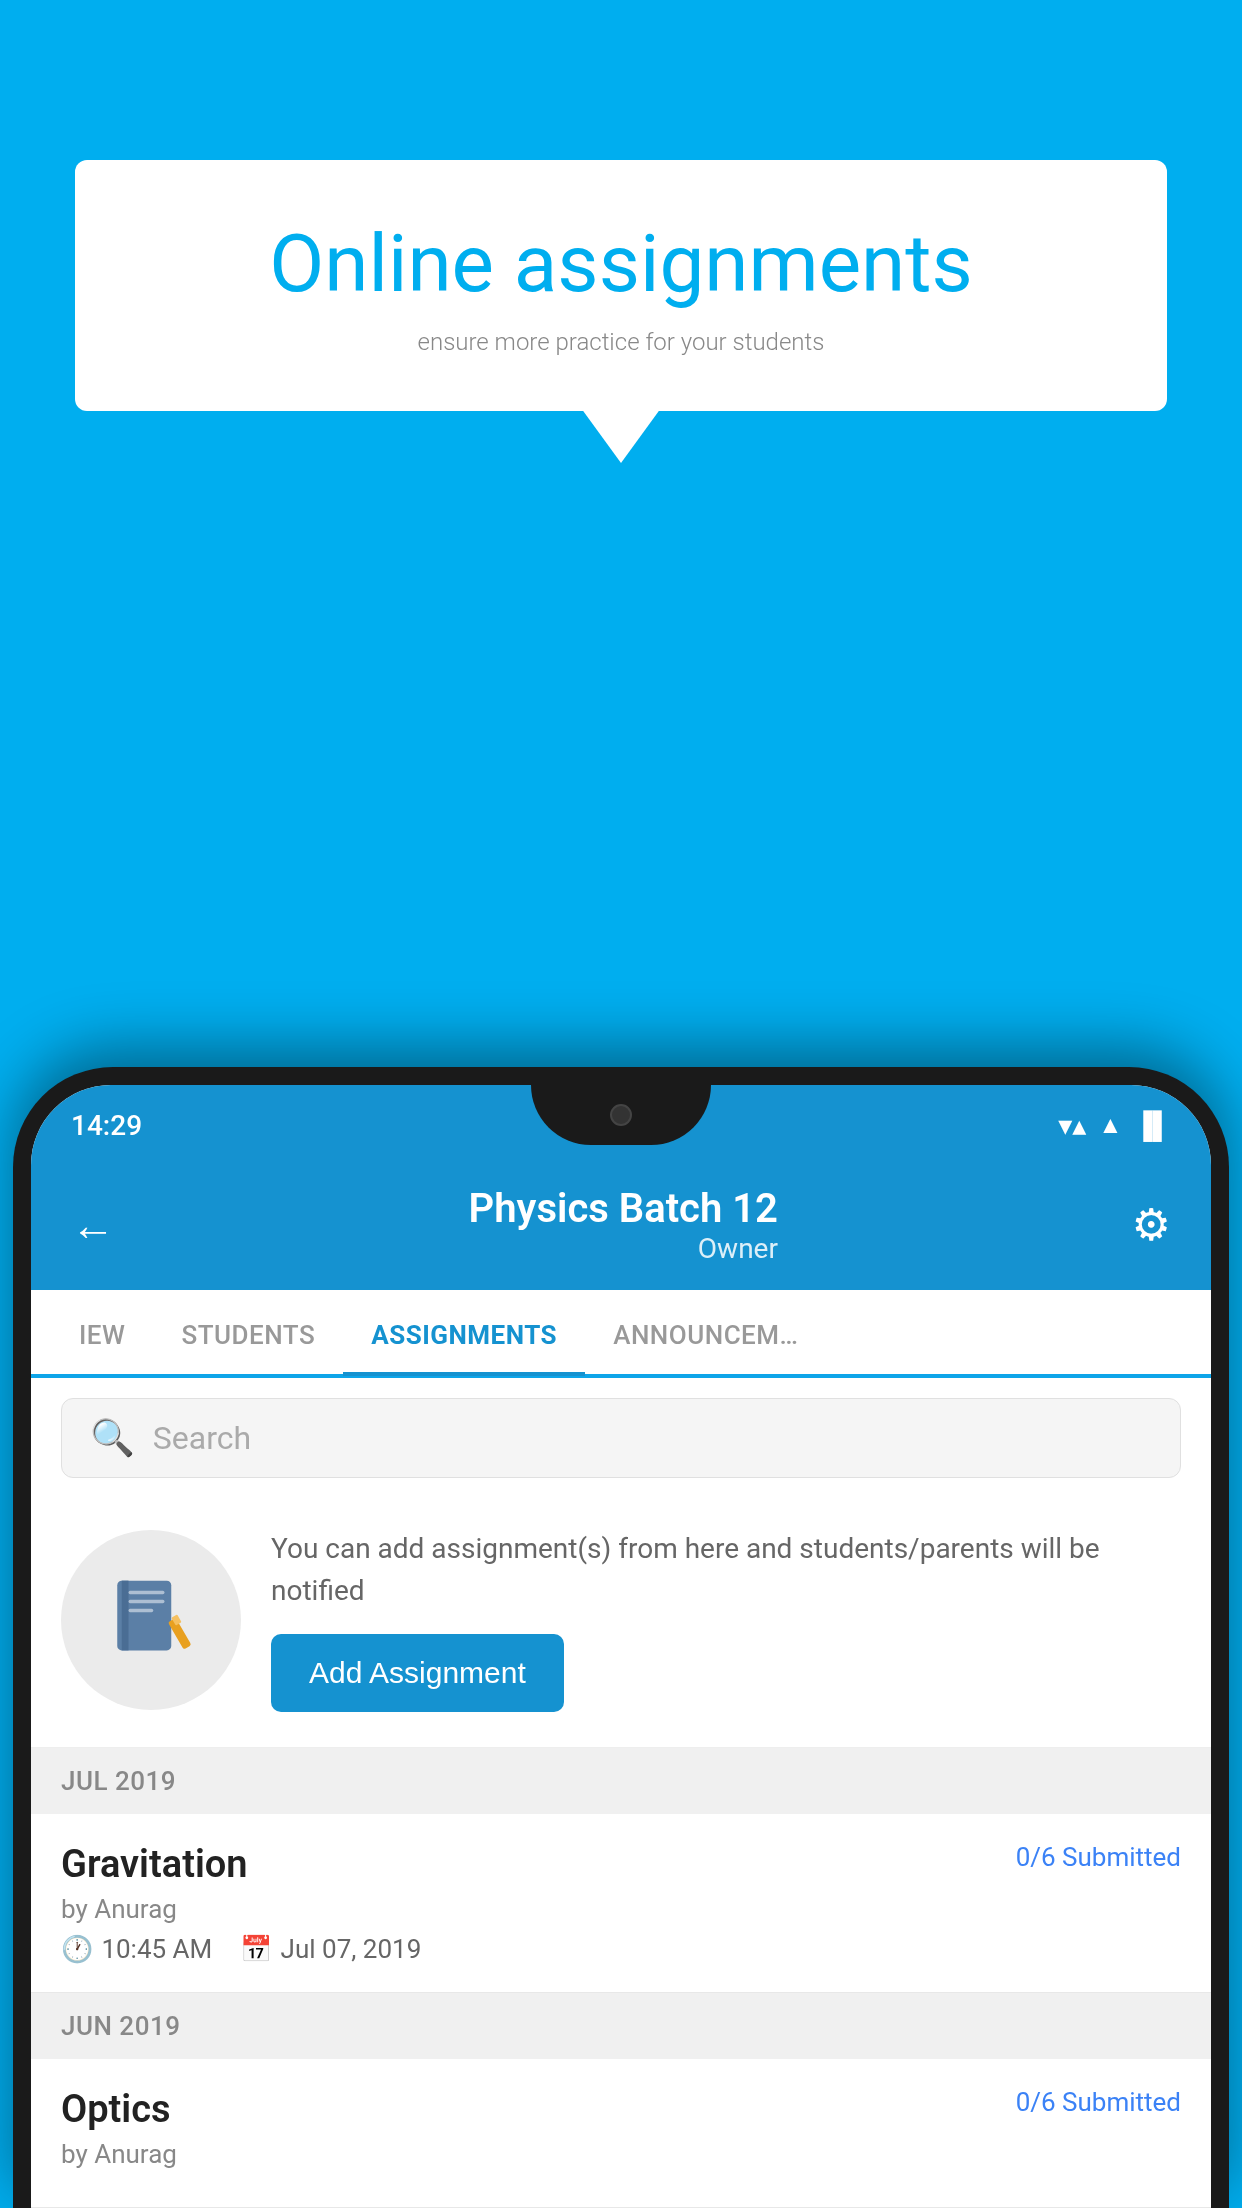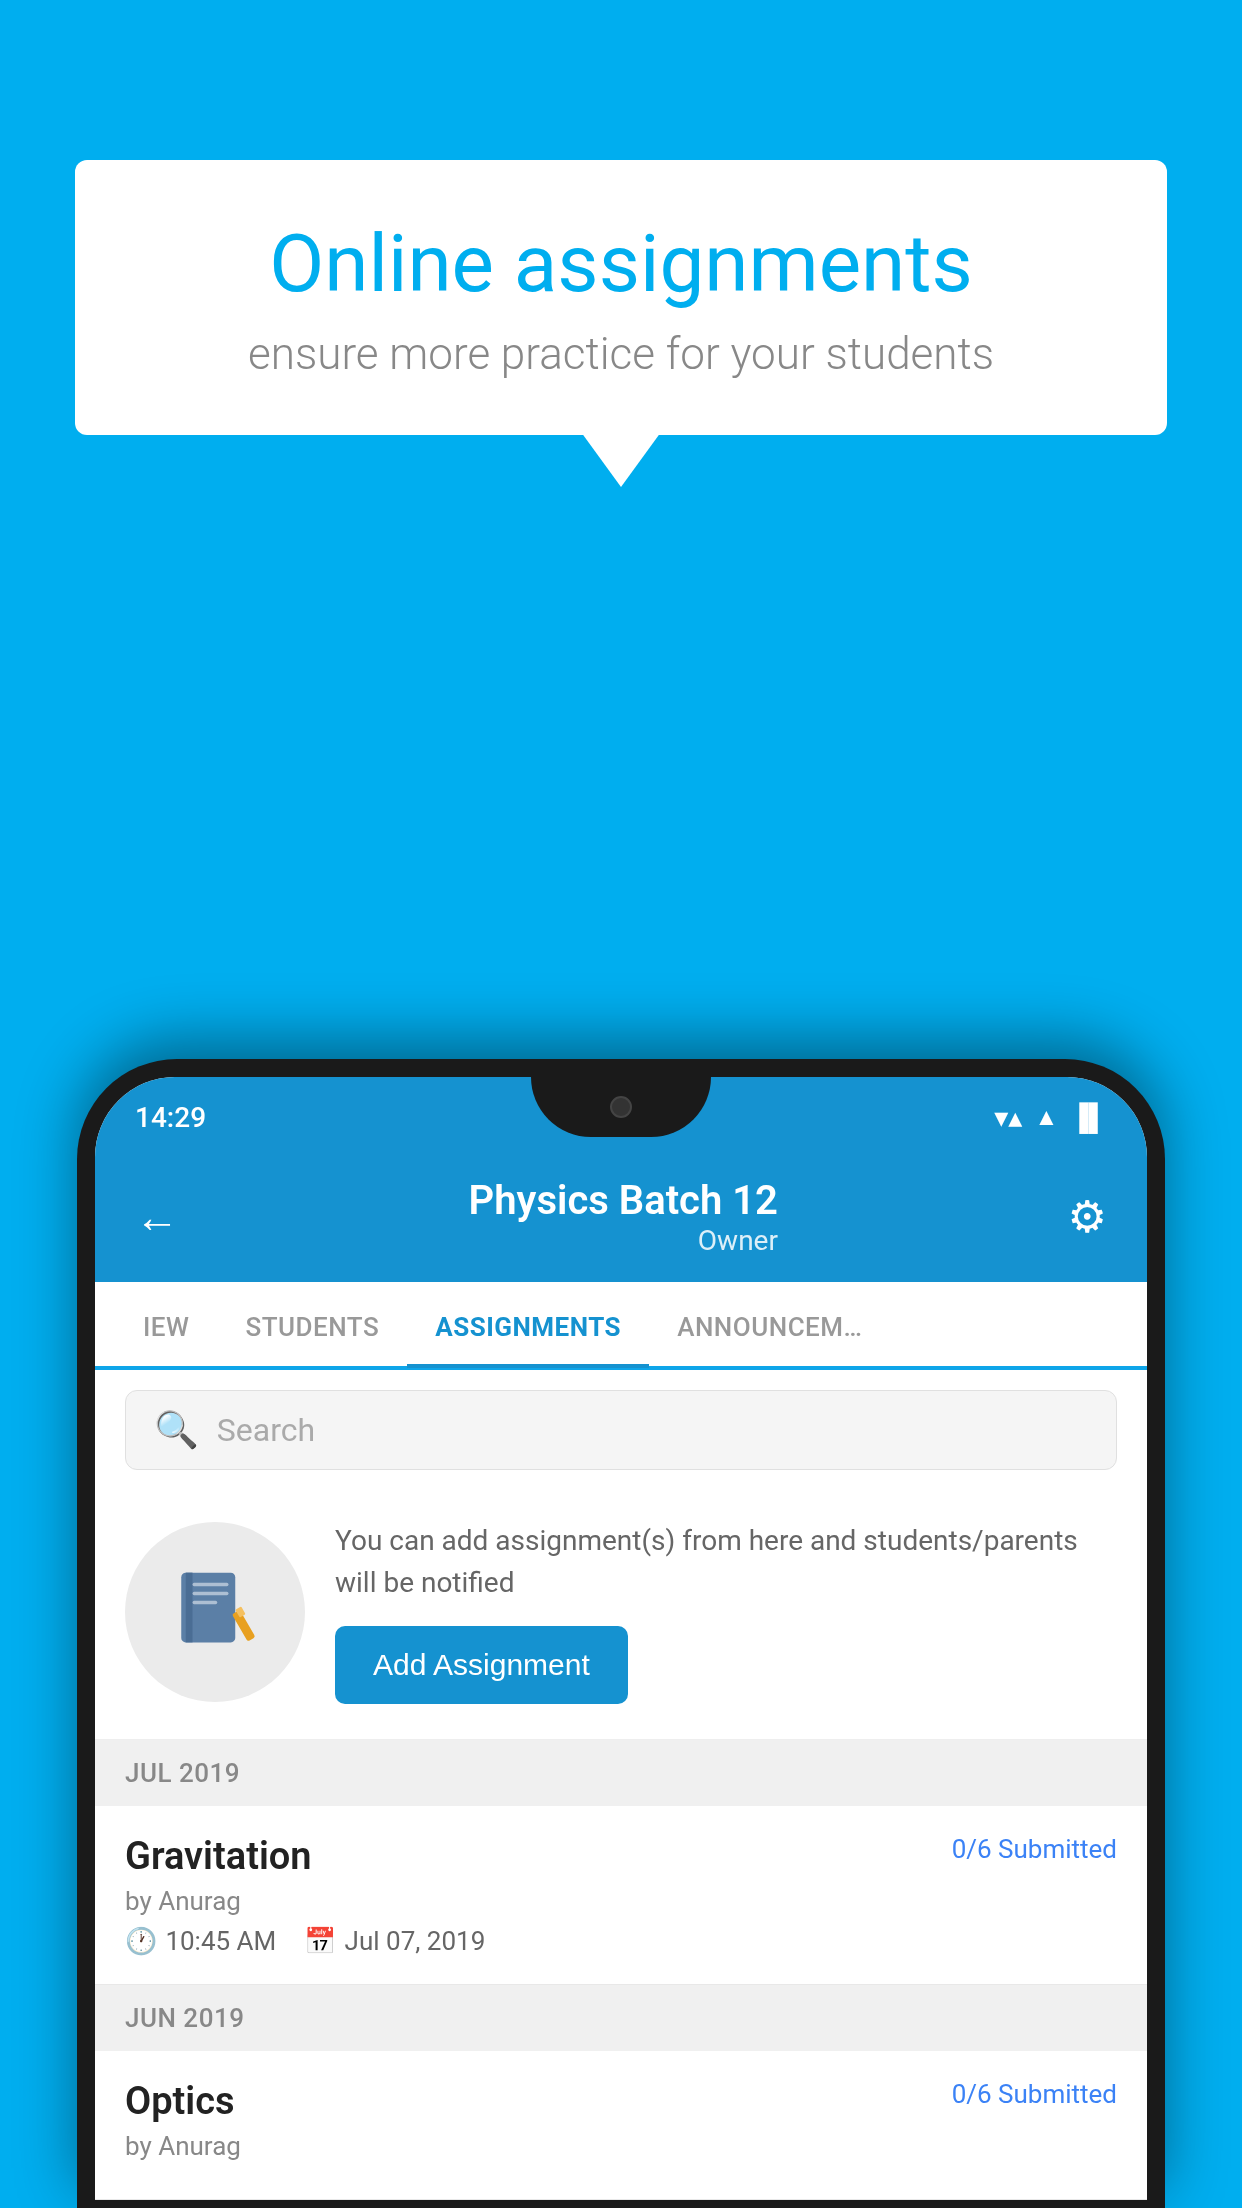--- a/index.html
+++ b/index.html
@@ -45,36 +45,36 @@
     .bubble-title {
       font-size: 80px;
       font-weight: 400;
       color: #00AEEF;
       text-align: center;
       line-height: 1.1;
       margin-bottom: 20px;
     }
 
     .bubble-subtitle {
-      font-size: 44px;
+      font-size: 24px;
       color: #888;
       text-align: center;
       font-weight: 300;
     }
 
     
     .phone-frame {
       position: absolute;
       bottom: 0;
       left: 50%;
       transform: translateX(-50%);
-      width: 1088px;
+      width: 1216px;
       background: #1a1a1a;
       border-radius: 100px 100px 0 0;
-      padding: 18px 18px 8px;
+      padding: 18px 18px 0;
       box-shadow: 0 -20px 60px rgba(0,0,0,0.4);
     }
 
     .phone-screen {
       background: white;
       border-radius: 80px 80px 0 0;
       overflow: hidden;
       position: relative;
     }
 

